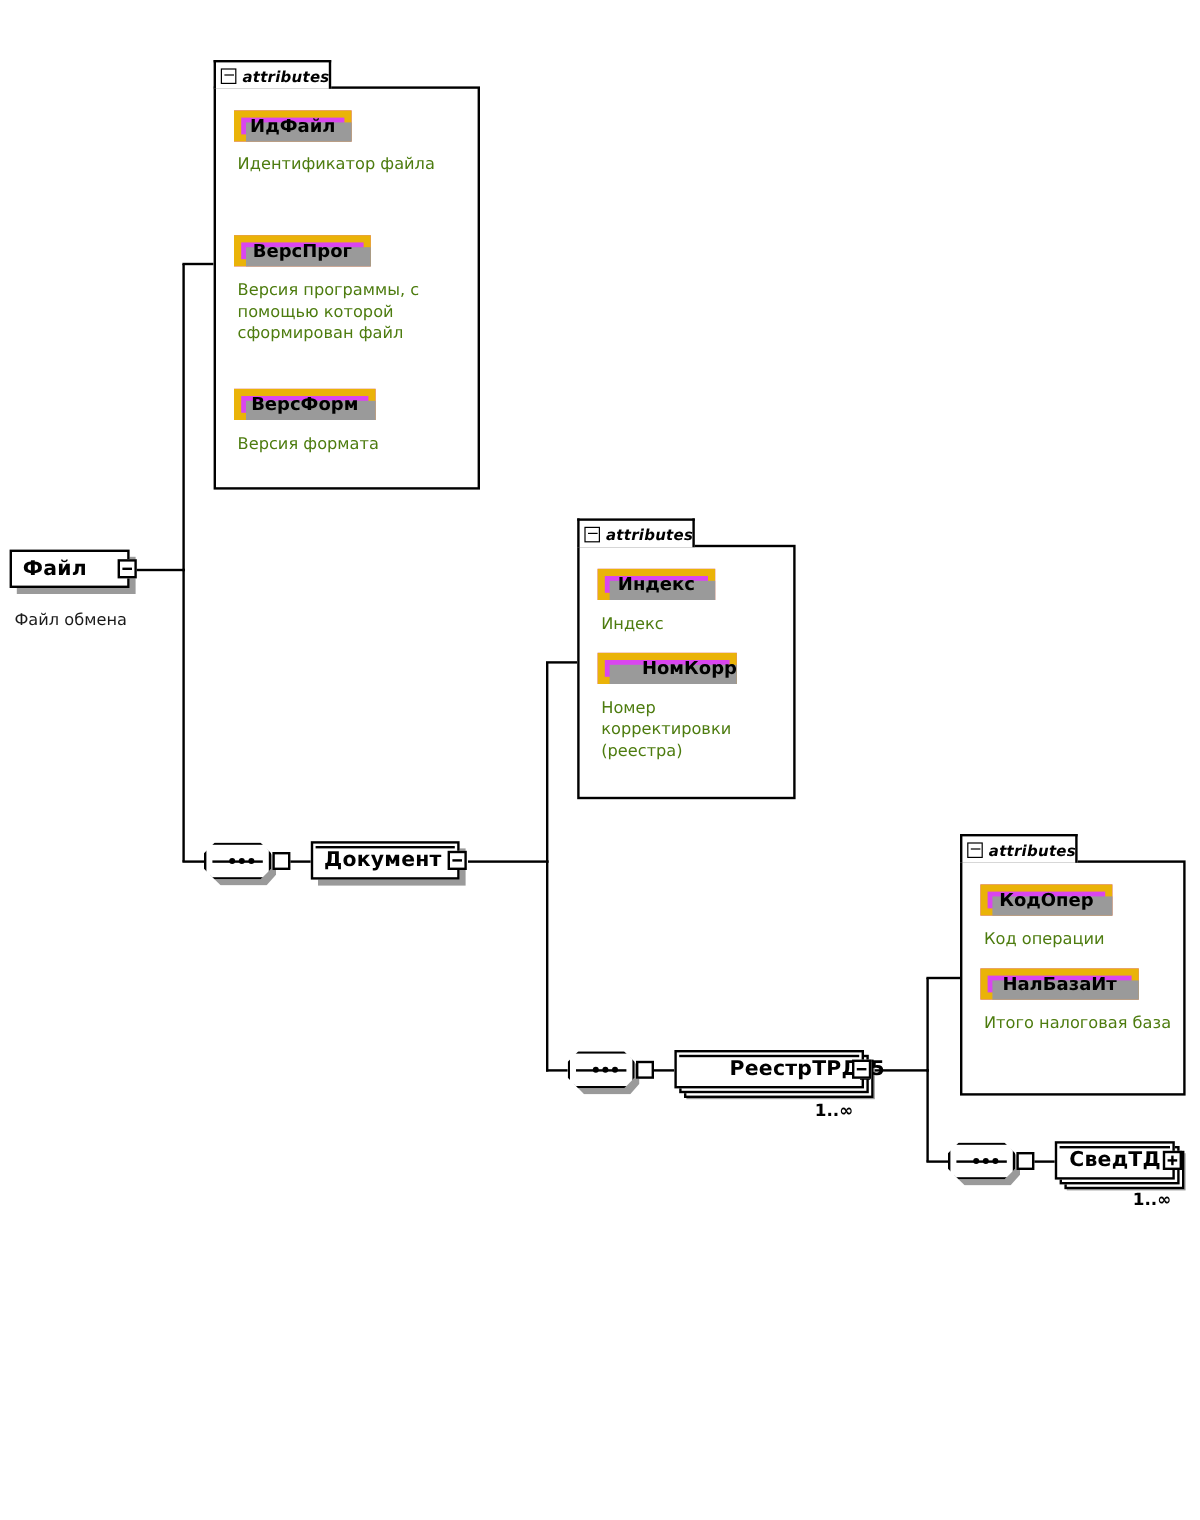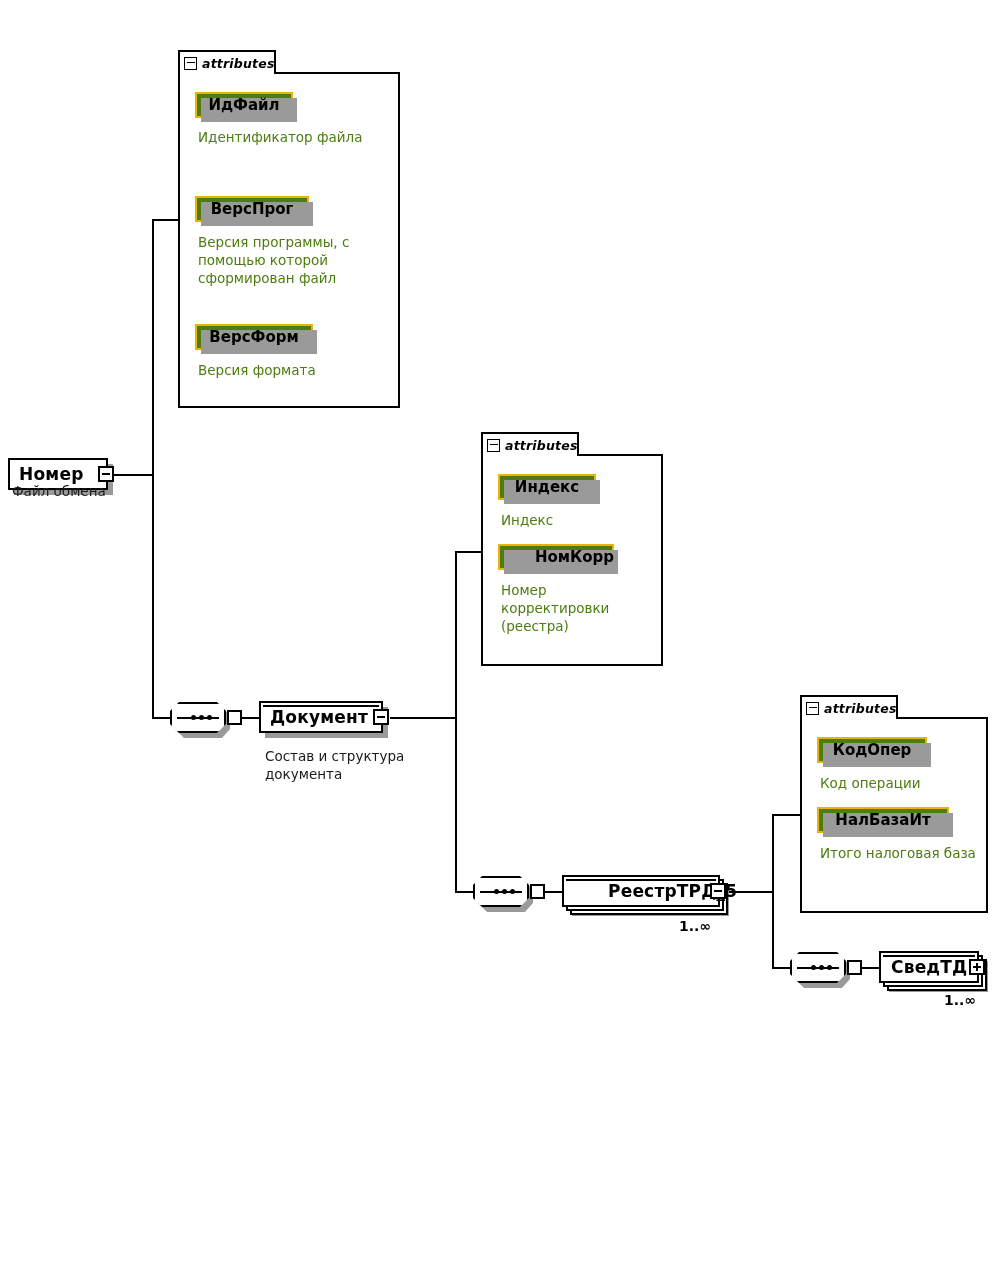--- a/index.html
+++ b/index.html
@@ -70,22 +70,22 @@
     left: 0;
     border: 2px solid #000;
     background: #fff;
     box-sizing: border-box;
     z-index: 2;
   }
 
   
   .attr-box {
     position: absolute;
-    border: 2px solid #eab308;
-    background: #4d7c0f;
+    border: 6px solid #eab308;
+    background: #d946ef;
     box-sizing: border-box;
     height: 26px;
     display: flex;
     align-items: center;
     justify-content: center;
     padding: 0 8px;
     font-weight: bold;
     font-size: 15px;
     white-space: nowrap;
     z-index: 4;
@@ -303,25 +303,25 @@
 
     <div class="attr-box" style="left:17px; top:274px; width:118px;">
       <span>ВерсФорм</span>
     </div>
     <div class="attr-desc" style="left:20px; top:311px; width:190px;">Версия формата</div>
   </div>
 
   <div class="node" style="left:8px; top:418px;">
     <div class="node-shadow"></div>
     <div class="node-box" style="width:100px;">
-      <span class="nm">Номер</span>
+      <span class="nm">Файл</span>
       <span class="knob" style="right:-8px;"></span>
     </div>
   </div>
-  <div class="node-desc" style="left:12px; top:442px; width:150px;">Файл обмена</div>
+  <div class="node-desc" style="left:12px; top:468px; width:150px;">Файл обмена</div>
 
   <div class="attrs" style="left:481px; top:392px;">
     <div class="attrs-tab" style="width:98px;">
       <span class="exp"></span>
       <span class="lbl">attributes</span>
     </div>
     <div class="attrs-body" style="top:22px; width:182px; height:212px;"></div>
 
     <div class="attr-box" style="left:17px; top:42px; width:98px;">
       <span>Индекс</span>
@@ -344,21 +344,20 @@
   </div>
   <div class="stub" style="left:227px; top:670px;"></div>
 
   <div class="node" style="left:259px; top:661px;">
     <div class="node-shadow"></div>
     <div class="node-box dbl" style="width:124px;">
       <span class="nm">Документ</span>
       <span class="knob" style="right:-8px;"></span>
     </div>
   </div>
-  <div class="node-desc" style="left:265px; top:707px; width:160px;">Состав и структура документа</div>
 
   <div class="attrs" style="left:800px; top:655px;">
     <div class="attrs-tab" style="width:98px;">
       <span class="exp"></span>
       <span class="lbl">attributes</span>
     </div>
     <div class="attrs-body" style="top:22px; width:188px; height:196px;"></div>
 
     <div class="attr-box" style="left:17px; top:42px; width:110px;">
       <span>КодОпер</span>

